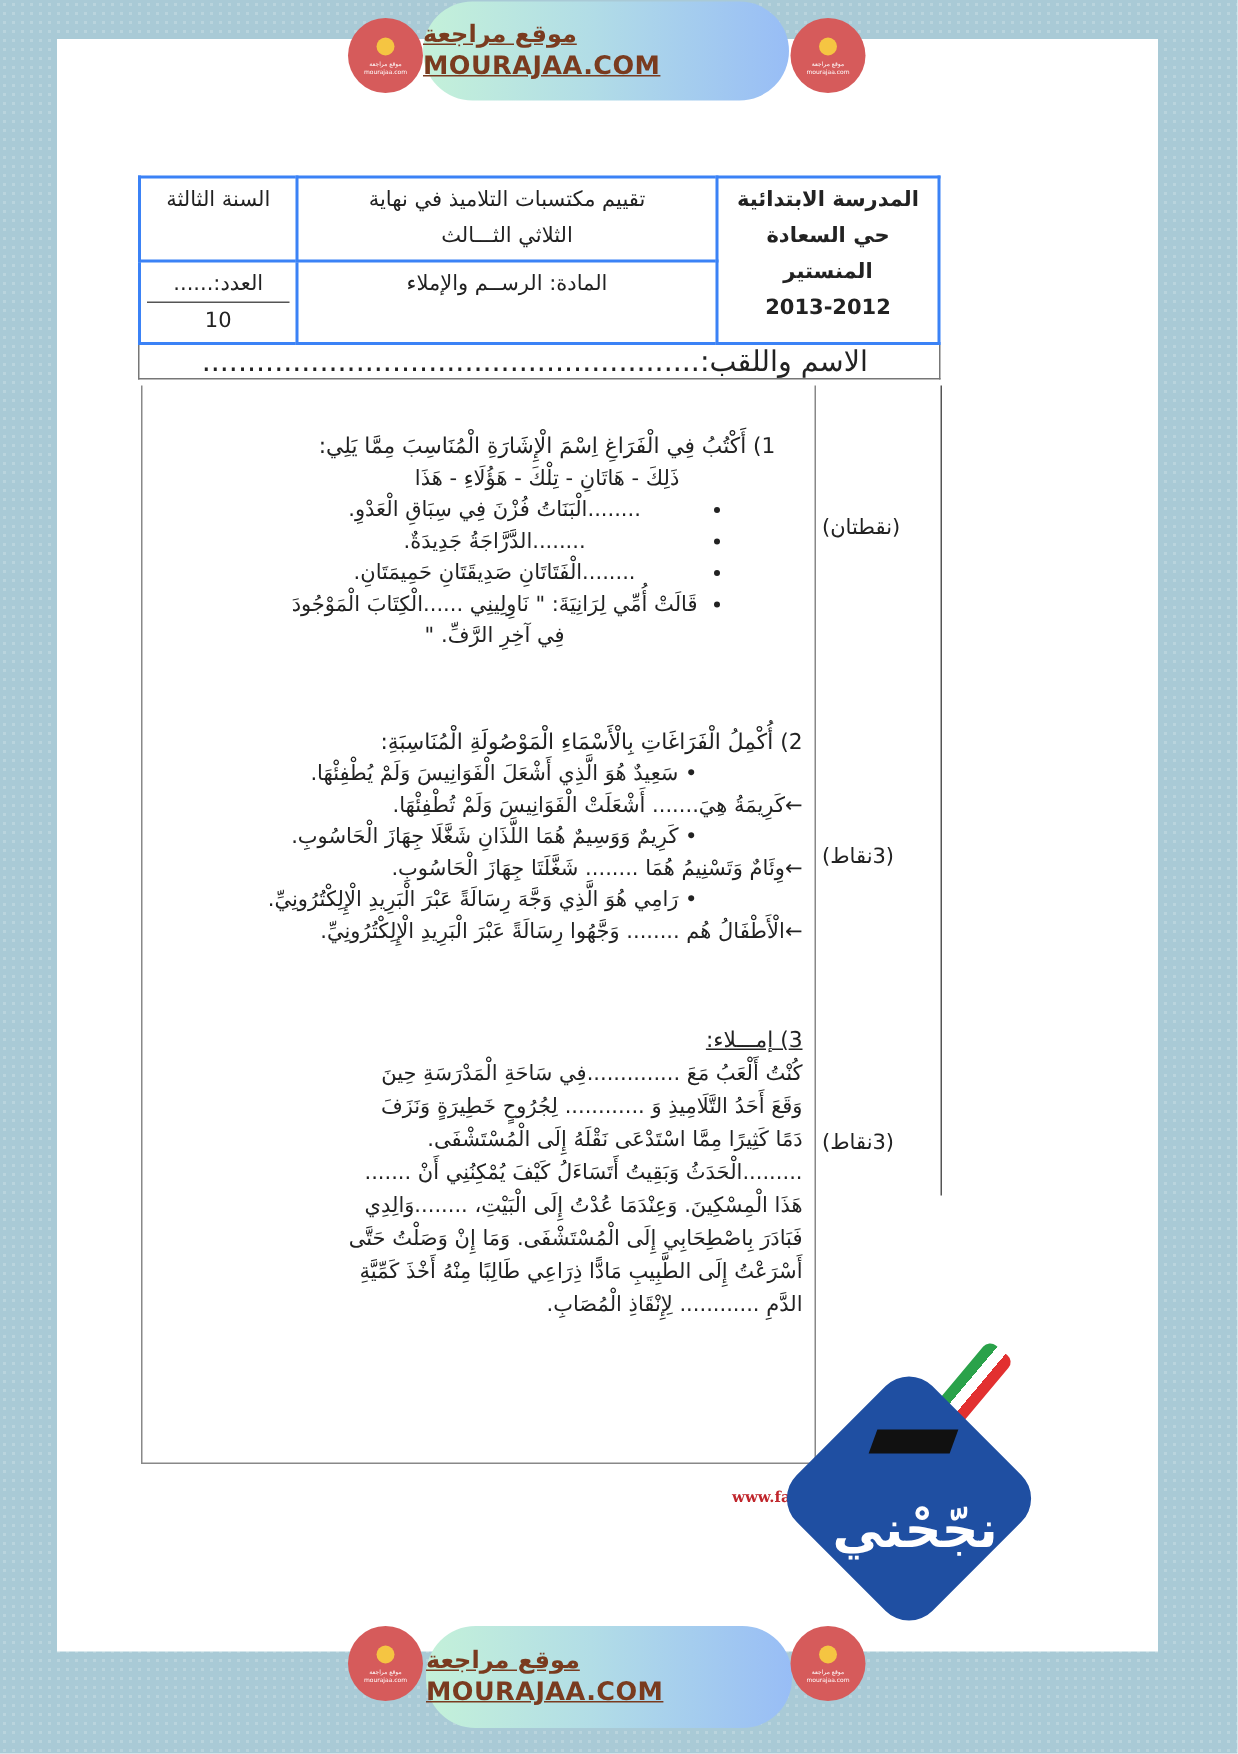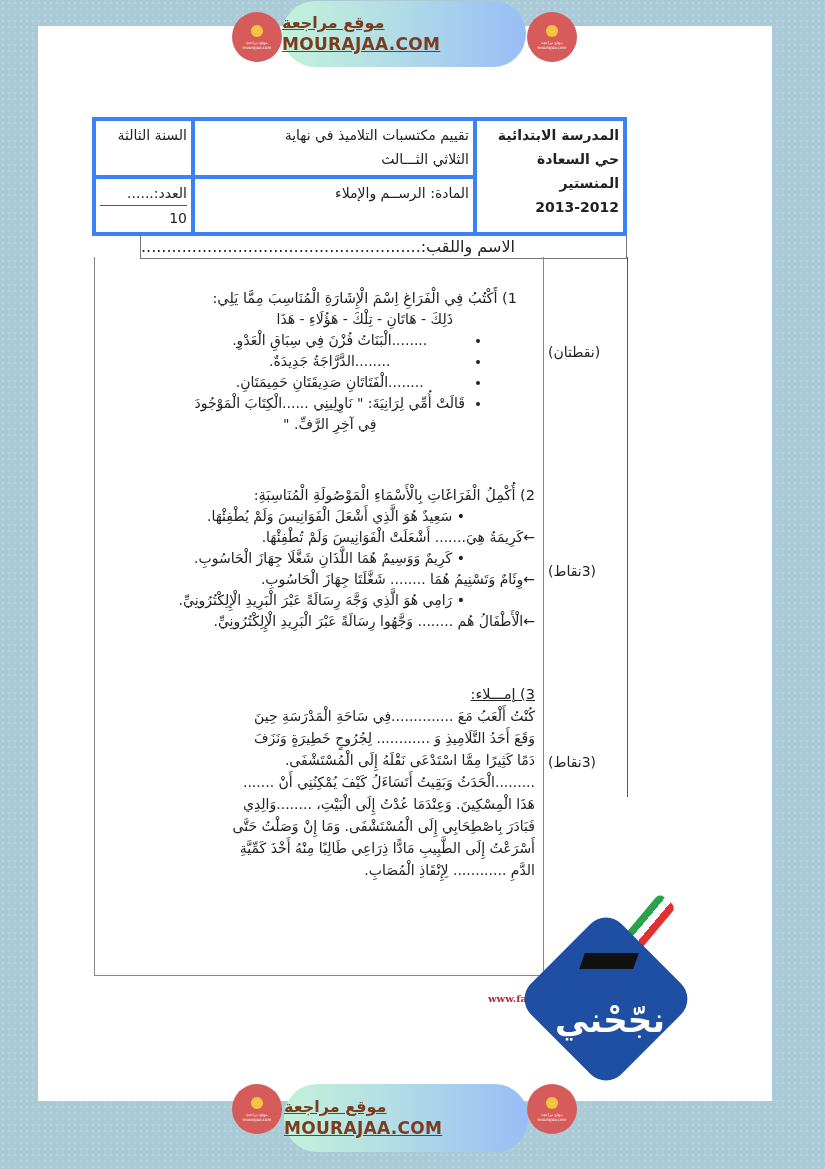--- a/index.html
+++ b/index.html
@@ -26,22 +26,22 @@
     .banner .en { font-size: 17px; line-height: 22px; letter-spacing: 0.3px; }
     .badge {
       position: absolute; width: 50px; height: 50px; border-radius: 50%;
       background: #d65b5b; display: flex; flex-direction: column; align-items: center; justify-content: center;
     }
     .badge .dot { width: 12px; height: 12px; border-radius: 50%; background: #f5c542; margin-bottom: 3px; }
     .badge .txt { font-size: 4px; color: #fff; line-height: 5px; text-align: center; }
     
     .exam { position: absolute; left: 92px; top: 117px; width: 535px; direction: rtl; color: #222; }
     table.head { border-collapse: collapse; width: 535px; font-size: 14px; }
-    table.head td { border: 4px solid #3b82f6; text-align: right; vertical-align: top; padding: 2px 4px; line-height: 24px; }
-    .nameline { border: 1px solid #777; border-top: none; height: 22px; font-size: 16px; padding-right: 6px; line-height: 22px; text-align: left; margin-left: 48px; }
+    table.head td { border: 2px solid #3b82f6; text-align: center; vertical-align: top; padding: 2px 4px; line-height: 24px; }
+    .nameline { border: 1px solid #777; border-top: none; height: 22px; font-size: 19px; padding-right: 6px; line-height: 22px; text-align: center; }
     .body-box { position: absolute; left: 94px; top: 257px; width: 448px; height: 718px; border-left: 1px solid #888; border-bottom: 1px solid #888; border-right: 1px solid #888; }
     .points-col { position: absolute; left: 542px; top: 257px; width: 85px; height: 540px; border-right: 1px solid #555; }
     .pts { position: absolute; font-size: 14px; direction: rtl; color: #222; }
     .q { position: absolute; direction: rtl; text-align: right; font-size: 14px; color: #222; line-height: 21px; }
     .q .title { font-size: 14.5px; }
     .q .line { white-space: nowrap; }
     .q ul { margin: 0; padding-right: 70px; list-style: disc; }
     .q ul li { white-space: nowrap; }
     .underline { text-decoration: underline; }
     .logo {

